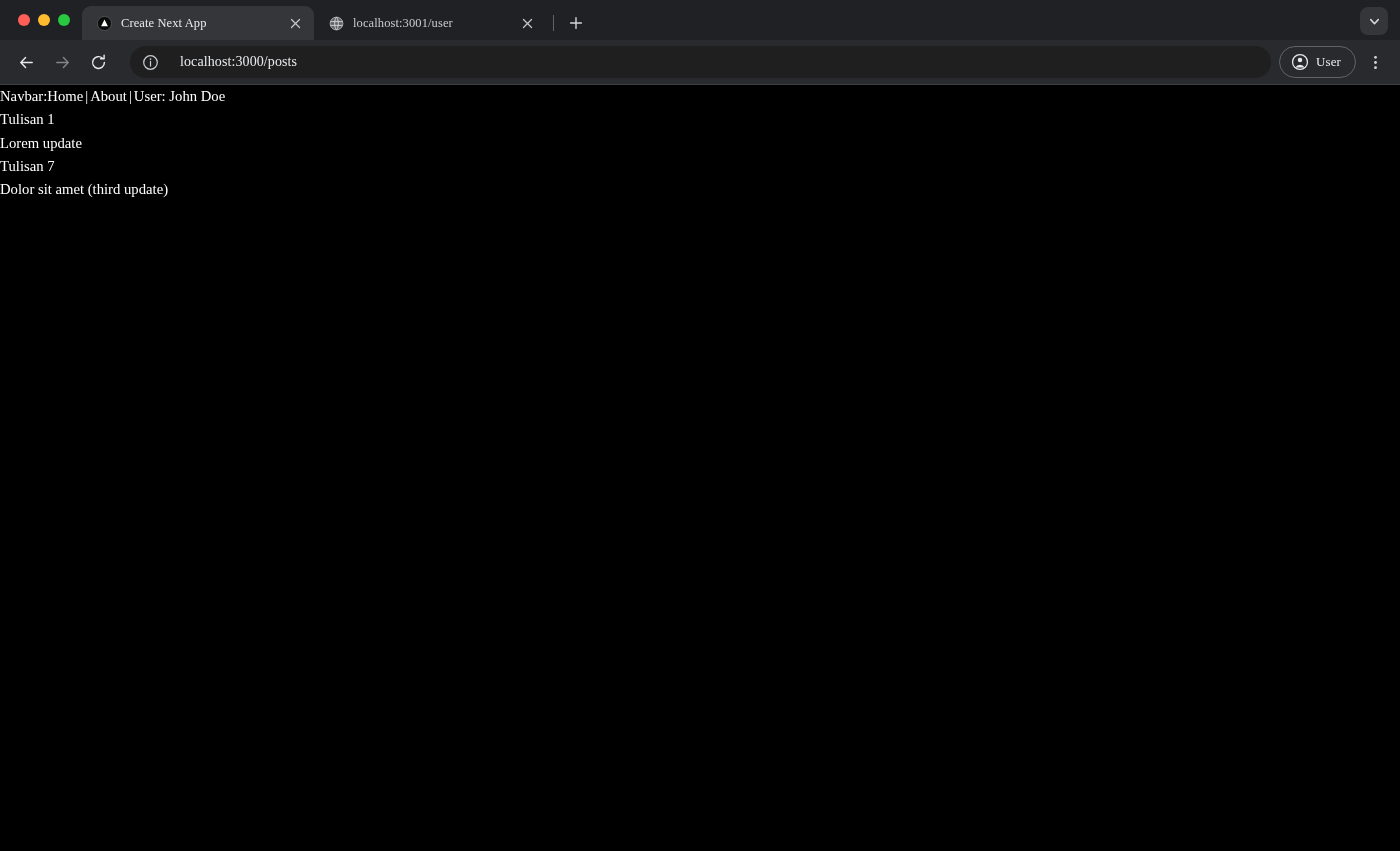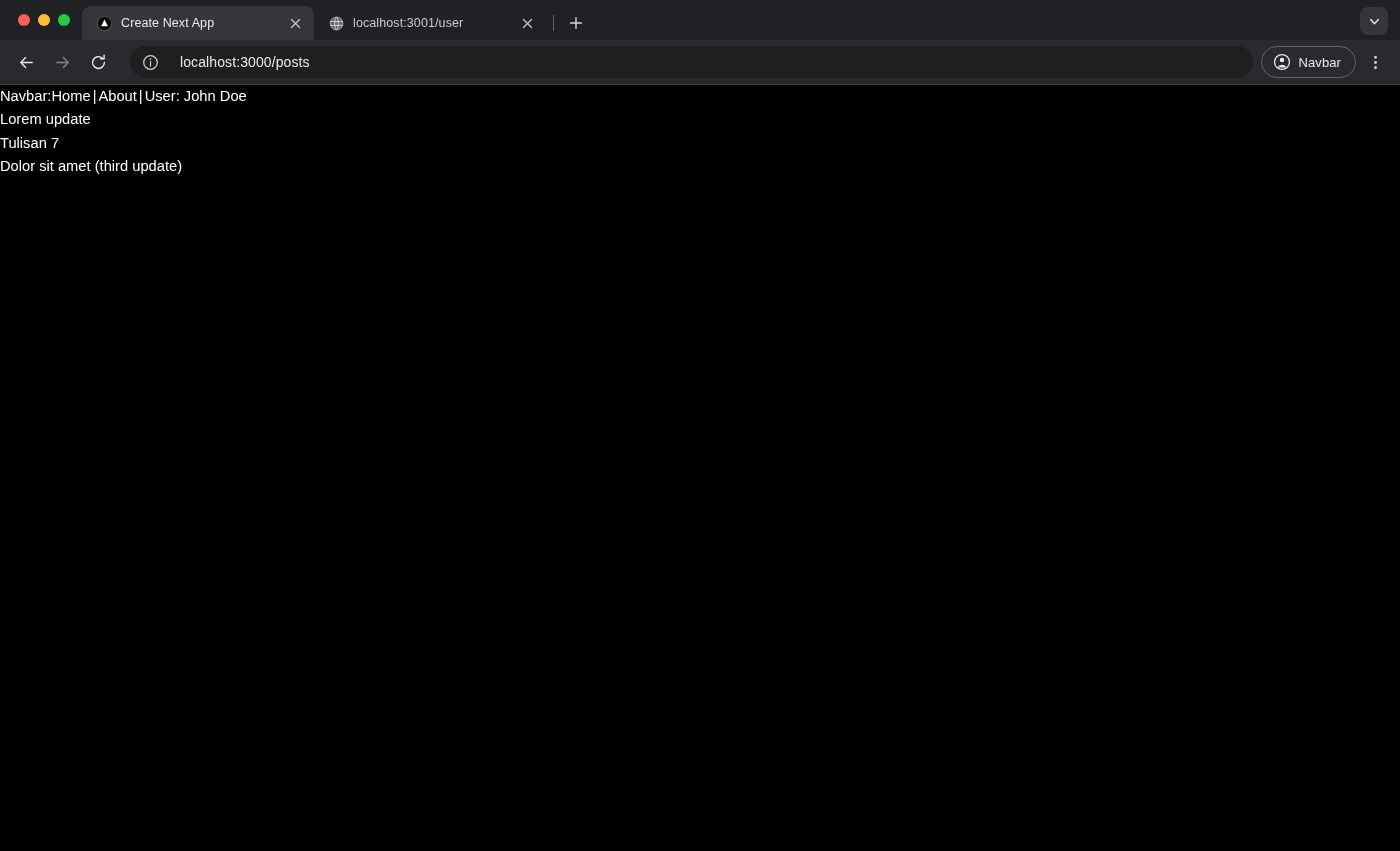--- a/index.html
+++ b/index.html
@@ -12,20 +12,21 @@
     font-family: "Liberation Sans", sans-serif;
   }
 
   
   .browser {
     width: 1400px;
     height: 851px;
     display: flex;
     flex-direction: column;
     background: #86efac;
+    font-family: Liberation Serif, serif;
   }
 
   
   .tab-strip {
     height: 40px;
     background: #202124;
     display: flex;
     align-items: flex-end;
     position: relative;
     flex: 0 0 40px;
@@ -336,36 +337,37 @@
     </div>
 
     <div class="profile-pill">
       <span style="display:flex;">
         <svg width="18" height="18" viewBox="0 0 20 20">
           <circle cx="10" cy="10" r="8.3" stroke="currentColor" stroke-width="1.4" fill="none"></circle>
           <circle cx="10" cy="7.9" r="2.5" fill="currentColor"></circle>
           <path d="M4.9 16.1 A5.8 5.8 0 0 1 15.1 16.1" fill="currentColor"></path>
         </svg>
       </span>
-      <span class="profile-label">Navbar</span>
+      <span class="profile-label">User</span>
     </div>
 
     <div class="menu-btn">
       <svg width="17" height="17" viewBox="0 0 18 18">
         <circle cx="9" cy="3.5" r="1.5" fill="currentColor"></circle>
         <circle cx="9" cy="9" r="1.5" fill="currentColor"></circle>
         <circle cx="9" cy="14.5" r="1.5" fill="currentColor"></circle>
       </svg>
     </div>
   </div>
 
   <div class="page">
 
     <div class="page-line">
       <span>Navbar:</span><span>Home</span><span class="nav-sep">|</span><span>About</span><span class="nav-sep">|</span><span>User: John Doe</span>
     </div>
 
+    <div class="page-line">Tulisan 1</div>
     <div class="page-line">Lorem update</div>
     <div class="page-line">Tulisan 7</div>
     <div class="page-line">Dolor sit amet (third update)</div>
 
   </div>
 </div>
 
 </body></html>

